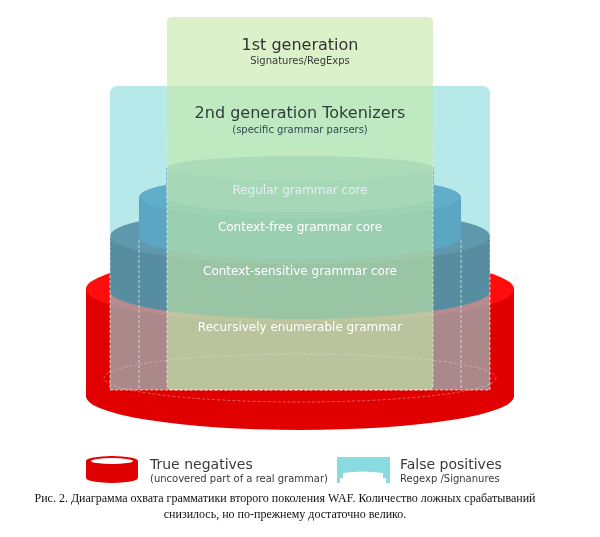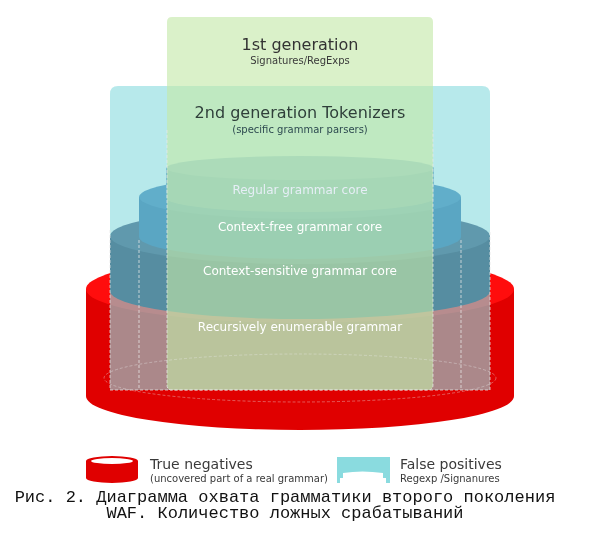--- a/index.html
+++ b/index.html
@@ -2,21 +2,21 @@
 <html><head>
   <meta charset="utf-8">
   <style>
     html, body { margin: 0; padding: 0; background: #ffffff; }
     body { width: 600px; height: 537px; position: relative; overflow: hidden; font-family: "DejaVu Sans", sans-serif; }
     #diagram { position: absolute; left: 0; top: 0; width: 600px; height: 537px; }
     .lbl { font-family: "DejaVu Sans", sans-serif; text-anchor: middle; }
     .legend-title { font-family: "DejaVu Sans", sans-serif; font-size: 14px; fill: #3a3a3a; }
     .legend-sub { font-family: "DejaVu Sans", sans-serif; font-size: 10px; fill: #3a3a3a; }
     .caption { position: absolute; left: 0; top: 490px; width: 570px; text-align: center;
-      font-family: Liberation Mono, monospace; font-size: 17px; color: #111; line-height: 16px; }
+      font-family: Liberation Serif, serif; font-size: 12px; color: #111; line-height: 16px; }
   </style>
 </head>
 <body>
 
 <svg id="diagram" width="600" height="537" viewBox="0 0 600 537" xmlns="http://www.w3.org/2000/svg">
 
   <g>
     <path id="re-side" d="M86,289 L86,396 A214,34 0 0 0 514,396 L514,289 Z" fill="#e00000"></path>
     <ellipse id="re-top" cx="300" cy="289" rx="214" ry="34" fill="#ff0d0d"></ellipse>
   </g>
@@ -74,13 +74,14 @@
 
   <g>
     <path id="lg-fp-shape" d="M337,457 L390,457 L390,483 L386,483 L386,478 L383,478 L383,473 Q362,470 343,473 L343,478 L340,478 L340,483 L337,483 Z" fill="#8adbdf"></path>
     <text class="legend-title" x="400" y="469">False positives</text>
     <text class="legend-sub" x="400" y="482">Regexp /Signanures</text>
   </g>
 </svg>
 
 <div class="caption">
   <div>Рис. 2. Диаграмма охвата грамматики второго поколения WAF. Количество ложных срабатываний</div>
+  <div>снизилось, но по-прежнему достаточно велико.</div>
 </div>
 
 </body></html>

